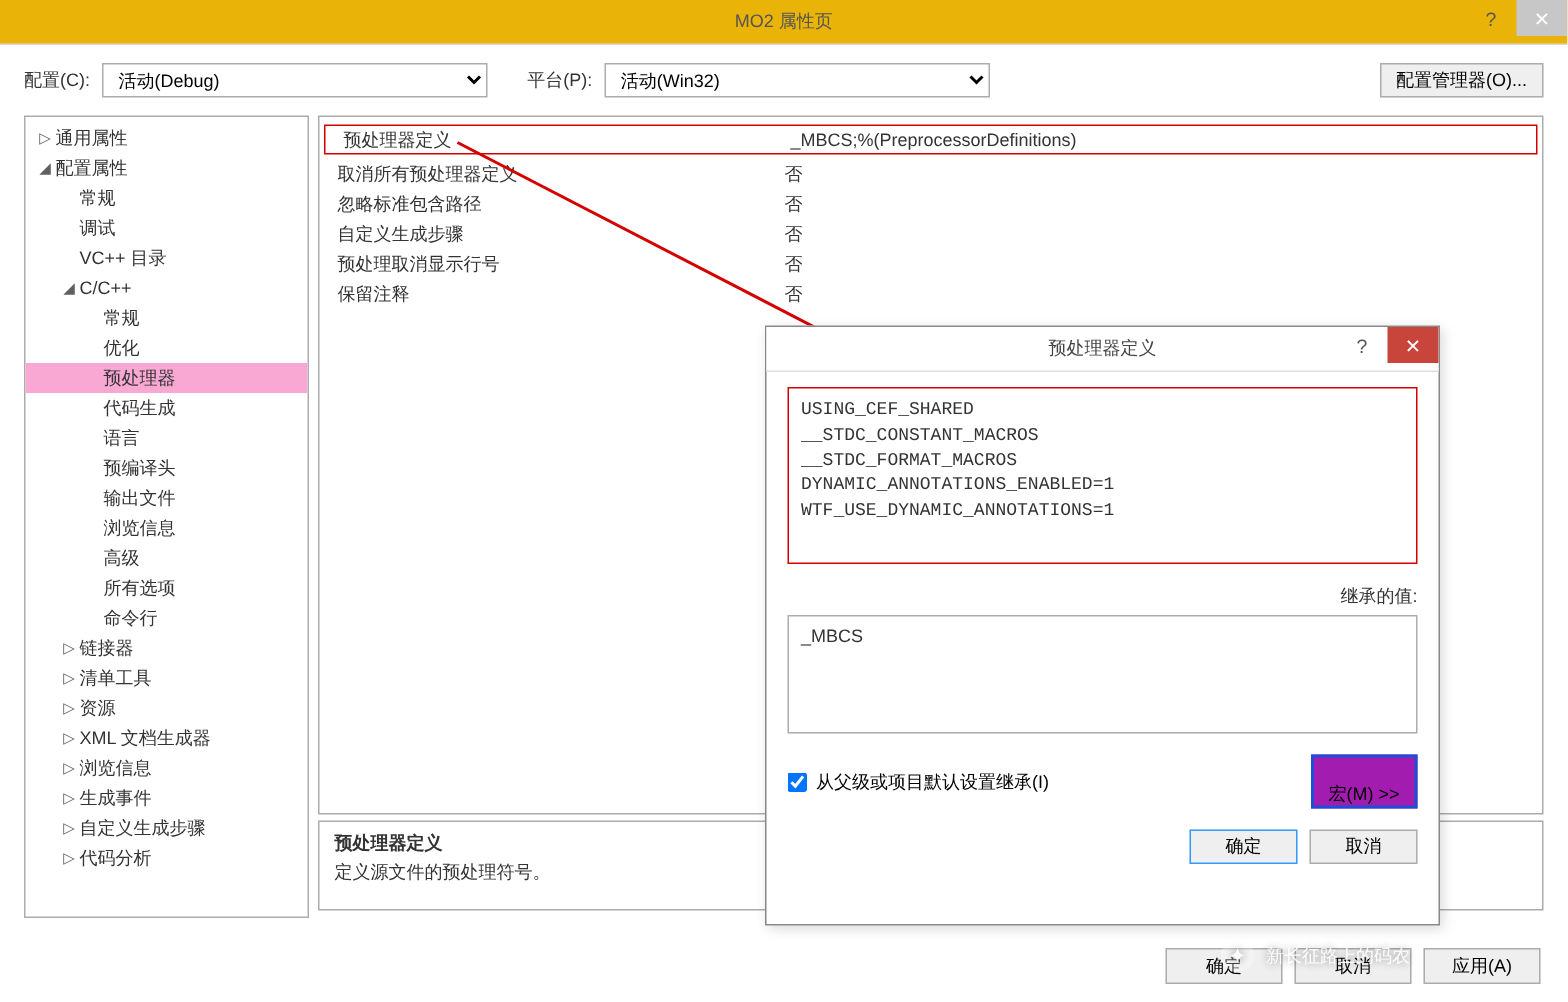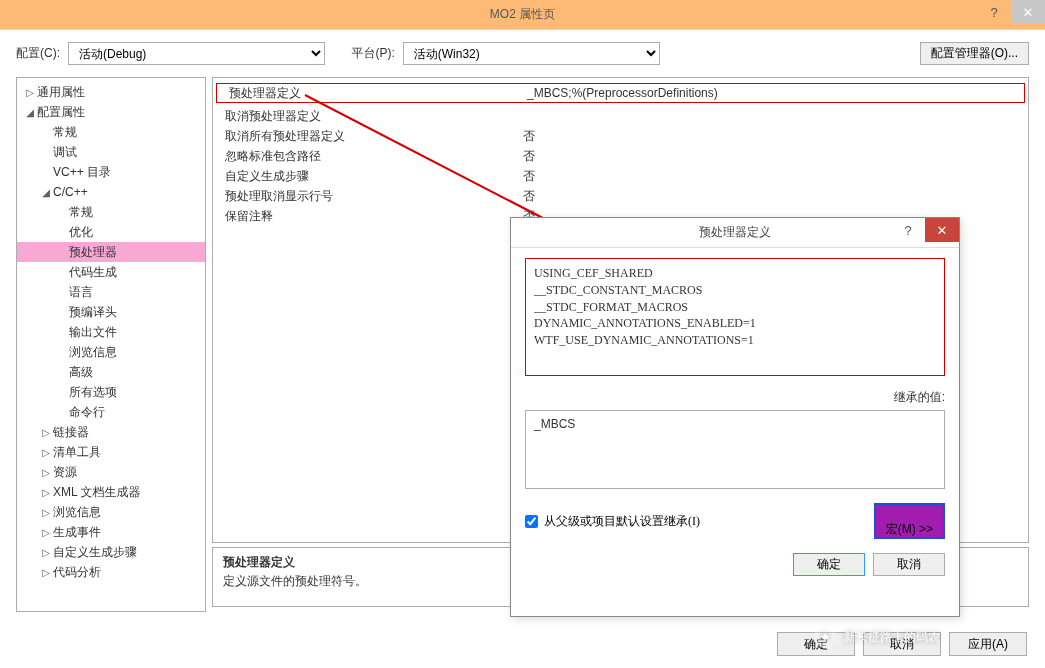--- a/index.html
+++ b/index.html
@@ -1,18 +1,18 @@
 <!DOCTYPE html>
 <html><head>
 <meta charset="utf-8">
 <style>
 * { box-sizing: border-box; margin: 0; padding: 0; font-family: "Microsoft YaHei", "Segoe UI", sans-serif; font-size: 12px; }
 body { background: #fff; width: 1045px; height: 668px; position: relative; overflow: hidden; }
 
-.titlebar { height: 30px; background: #fdba74; display: flex; align-items: center; justify-content: center; border-bottom: 1px solid #d8d8d8; position: relative; }
+.titlebar { height: 30px; background: #eab308; display: flex; align-items: center; justify-content: center; border-bottom: 1px solid #d8d8d8; position: relative; }
 .titlebar .title { color: #555; }
 .titlebar .btns { position: absolute; right: 0; top: 0; display: flex; }
 .titlebar .btns .btn { width: 34px; height: 24px; display: flex; align-items: center; justify-content: center; font-size: 13px; }
 .titlebar .btns .help { color: #555; }
 .titlebar .btns .close { background: #c7c7c7; color: #fff; }
 
 .row-config { display: flex; align-items: center; padding: 12px 16px; gap: 8px; }
 .row-config label { color: #333; }
 .row-config select { height: 23px; border: 1px solid #acacac; padding: 0 6px; background: #fff; }
 .row-config .sel-config { flex: 1; max-width: 380px; }
@@ -47,26 +47,26 @@
 
 
 .popup { position: absolute; left: 510px; top: 217px; width: 450px; height: 400px; background: #fff; border: 1px solid #888; box-shadow: 2px 2px 8px rgba(0,0,0,0.15); }
 .popup .ptitle { height: 30px; background: #fff; display: flex; align-items: center; justify-content: center; position: relative; border-bottom: 1px solid #ddd; }
 .popup .ptitle .pt { color: #444; }
 .popup .ptitle .pbtns { position: absolute; right: 0; top: 0; display: flex; }
 .popup .ptitle .pbtns .pb { width: 34px; height: 24px; display: flex; align-items: center; justify-content: center; font-size: 13px; }
 .popup .ptitle .pbtns .phelp { color: #555; }
 .popup .ptitle .pbtns .pclose { background: #c8453b; color: #fff; }
 .popup .pbody { padding: 10px 14px; }
-.popup textarea { width: 100%; height: 118px; border: 1px solid #d40000; resize: none; padding: 6px 8px; font-family: Liberation Serif, serif; font-size: 12px; color: #333; line-height: 1.4; overflow-y: scroll; }
+.popup textarea { width: 100%; height: 118px; border: 1px solid #d40000; resize: none; padding: 6px 8px; font-family: Liberation Mono, monospace; font-size: 12px; color: #333; line-height: 1.4; overflow-y: scroll; }
 .popup .inh-lbl { margin: 10px 0 4px 0; color: #333; text-align: right; }
 .popup .inh-box { width: 100%; height: 79px; border: 1px solid #acacac; padding: 6px 8px; color: #333; overflow-y: scroll; }
 .popup .chkrow { display: flex; align-items: center; margin-top: 14px; }
 .popup .chkrow input { margin-right: 6px; }
-.popup .chkrow .mf { flex: 1; font-family: Liberation Serif, serif; }
+.popup .chkrow .mf { flex: 1; }
 .popup .chkrow button { height: 23px; padding: 16px 10px; border: 2px solid #1d4ed8; background: #a21caf; }
 .popup .pfoot { display: flex; justify-content: flex-end; gap: 8px; margin-top: 14px; }
 .popup .pfoot button { width: 72px; height: 23px; border: 1px solid #acacac; background: #efefef; }
 .popup .pfoot .ok { border: 1px solid #3399ff; }
 
 .wm { position: absolute; right: 105px; bottom: 20px; color: #fff; font-size: 18px; opacity: 0.9; text-shadow: 0 0 6px rgba(0,0,0,0.5); display:flex; align-items:center; gap:8px;}
 .wm .dots { width:22px; height:22px; border-radius:50%; background:rgba(255,255,255,0.3); display:flex; align-items:center; justify-content:center; font-size:14px;}
 
 svg.arrow { position: absolute; left: 225px; top: 87px; pointer-events: none; }
 </style>
@@ -199,24 +199,20 @@
       </div>
     </div>
   <div class="right">
     <div class="grid" id="grid">
       <div class="hdr-spacer"></div>
     <div class="row hl">
           <div class="k">预处理器定义</div>
           <div class="v">_MBCS;%(PreprocessorDefinitions)</div>
         </div>
         <div class="row">
-          <div class="k">取消预处理器定义</div>
-          <div class="v"></div>
-        </div>
-        <div class="row">
           <div class="k">取消所有预处理器定义</div>
           <div class="v">否</div>
         </div>
         <div class="row">
           <div class="k">忽略标准包含路径</div>
           <div class="v">否</div>
         </div>
         <div class="row">
           <div class="k">自定义生成步骤</div>
           <div class="v">否</div>

